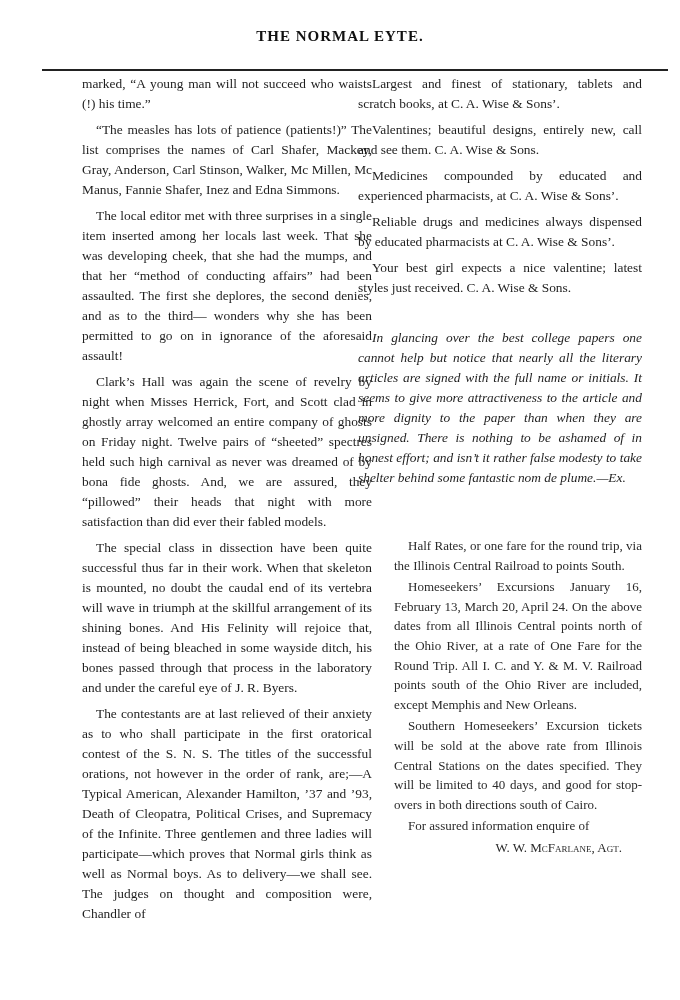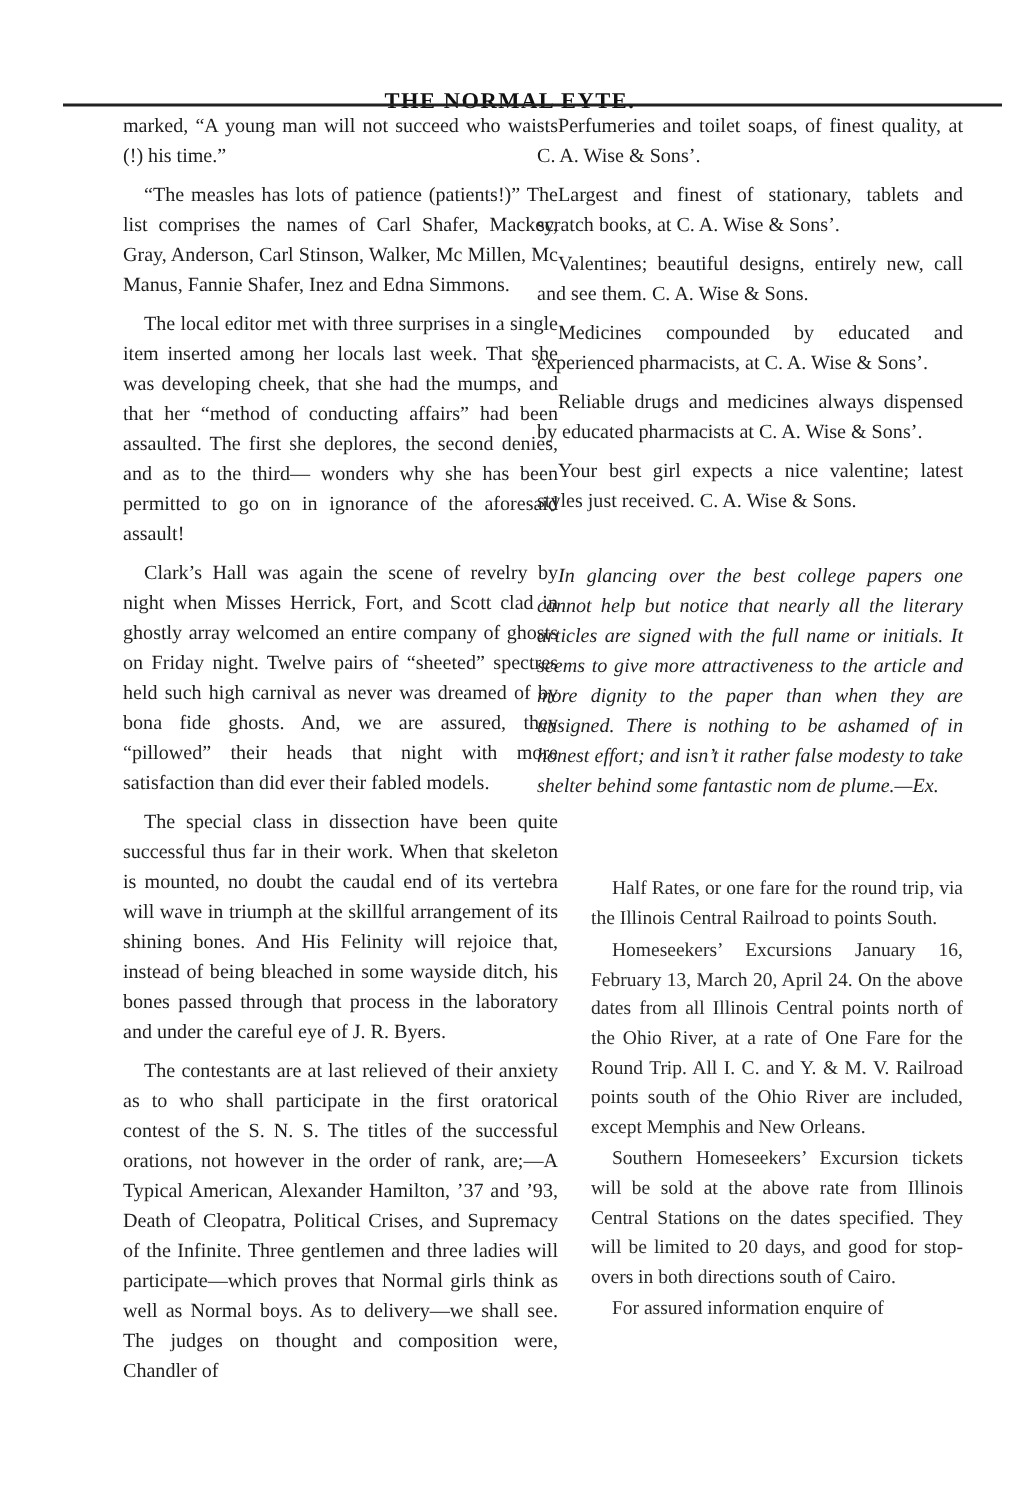--- a/index.html
+++ b/index.html
@@ -2,21 +2,21 @@
 <html><head>
   <meta charset="utf-8">
   <style>
     html, body { margin: 0; padding: 0; background: #ffffff; }
     body {
       width: 680px; height: 1000px; position: relative; overflow: hidden;
       font-family: "Liberation Serif", "DejaVu Serif", serif;
       color: #1e1e1e;
     }
     .header-title {
-      position: absolute; top: 60px; left: 0; width: 680px;
+      position: absolute; top: 28px; left: 0; width: 680px;
       text-align: center; font-weight: bold; font-size: 15px;
       letter-spacing: 1px; color: #111;
     }
     .header-rule {
       position: absolute; top: 69px; left: 42px; width: 626px;
       height: 2px; background: #222;
     }
     .col {
       position: absolute; top: 74px; width: 290px;
       font-size: 13.4px; line-height: 20px;
@@ -43,27 +43,27 @@
 <div class="col col-left">
   <p class="noindent">marked, “A young man will not succeed who waists (!) his time.”</p>
   <p>“The measles has lots of patience (patients!)” The list comprises the names of Carl Shafer, Mackey, Gray, Anderson, Carl Stinson, Walker, Mc Millen, Mc Manus, Fannie Shafer, Inez and Edna Simmons.</p>
   <p>The local editor met with three surprises in a single item inserted among her locals last week. That she was developing cheek, that she had the mumps, and that her “method of conducting affairs” had been assaulted. The first she deplores, the second denies, and as to the third— wonders why she has been permitted to go on in ignorance of the aforesaid assault!</p>
   <p>Clark’s Hall was again the scene of revelry by night when Misses Herrick, Fort, and Scott clad in ghostly array welcomed an entire company of ghosts on Friday night. Twelve pairs of “sheeted” spectres held such high carnival as never was dreamed of by bona fide ghosts. And, we are assured, they “pillowed” their heads that night with more satisfaction than did ever their fabled models.</p>
   <p>The special class in dissection have been quite successful thus far in their work. When that skeleton is mounted, no doubt the caudal end of its vertebra will wave in triumph at the skillful arrangement of its shining bones. And His Felinity will rejoice that, instead of being bleached in some wayside ditch, his bones passed through that process in the laboratory and under the careful eye of J. R. Byers.</p>
   <p>The contestants are at last relieved of their anxiety as to who shall participate in the first oratorical contest of the S. N. S. The titles of the successful orations, not however in the order of rank, are;—A Typical American, Alexander Hamilton, ’37 and ’93, Death of Cleopatra, Political Crises, and Supremacy of the Infinite. Three gentlemen and three ladies will participate—which proves that Normal girls think as well as Normal boys. As to delivery—we shall see. The judges on thought and composition were, Chandler of</p>
 </div>
 
 <div class="col col-right">
-  <p>Perfumeries and toilet soaps, of finest quality, at C. A. Wise &amp; Sons’.</p>
   <p>Largest and finest of stationary, tablets and scratch books, at C. A. Wise &amp; Sons’.</p>
   <p>Valentines; beautiful designs, entirely new, call and see them. C. A. Wise &amp; Sons.</p>
   <p>Medicines compounded by educated and experienced pharmacists, at C. A. Wise &amp; Sons’.</p>
   <p>Reliable drugs and medicines always dispensed by educated pharmacists at C. A. Wise &amp; Sons’.</p>
   <p>Your best girl expects a nice valentine; latest styles just received. C. A. Wise &amp; Sons.</p>
   <p class="gap-top">In glancing over the best college papers one cannot help but notice that nearly all the literary articles are signed with the full name or initials. It seems to give more attractiveness to the article and more dignity to the paper than when they are unsigned. There is nothing to be ashamed of in honest effort; and isn’t it rather false modesty to take shelter behind some fantastic nom de plume.—Ex.</p>
 
   <div class="rr">
     <p class="gap-top-lg tight">Half Rates, or one fare for the round trip, via the Illinois Central Railroad to points South.</p>
     <p class="tight">Homeseekers’ Excursions January 16, February 13, March 20, April 24. On the above dates from all Illinois Central points north of the Ohio River, at a rate of One Fare for the Round Trip. All I. C. and Y. &amp; M. V. Railroad points south of the Ohio River are included, except Memphis and New Orleans.</p>
-    <p class="tight">Southern Homeseekers’ Excursion tickets will be sold at the above rate from Illinois Central Stations on the dates specified. They will be limited to 20 days, and good for stop-overs in both directions south of Cairo.</p>
+    <p class="tight">Southern Homeseekers’ Excursion tickets will be sold at the above rate from Illinois Central Stations on the dates specified. They will be limited to 40 days, and good for stop-overs in both directions south of Cairo.</p>
     <p class="tight">For assured information enquire of</p>
+    <p class="noindent signature">W. W. McFarlane, Agt.</p>
   </div>
 </div>
 
 </body></html>

